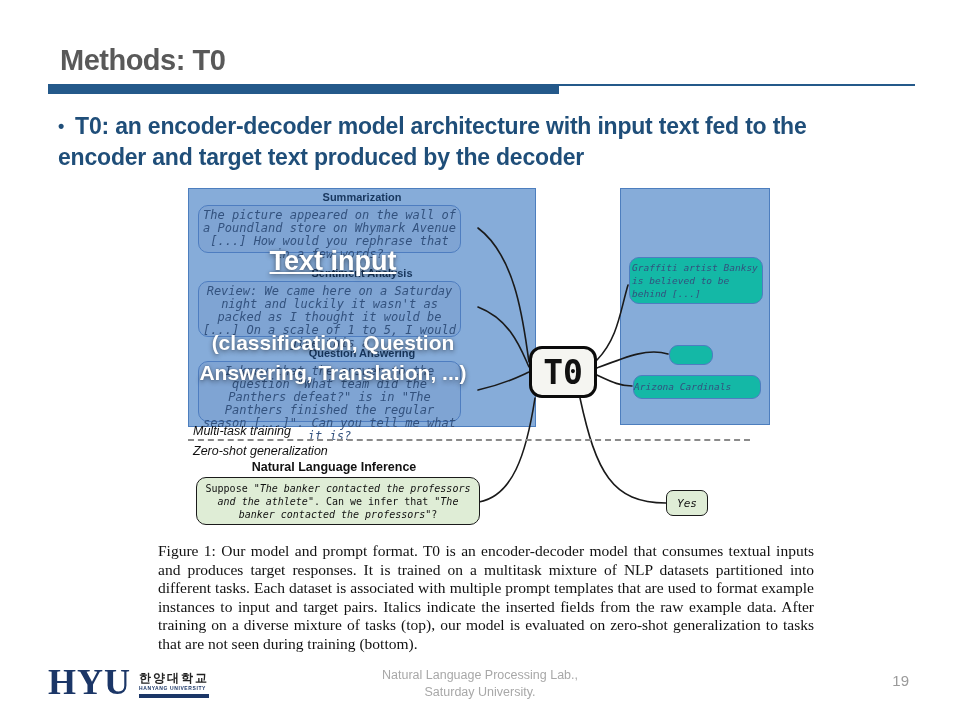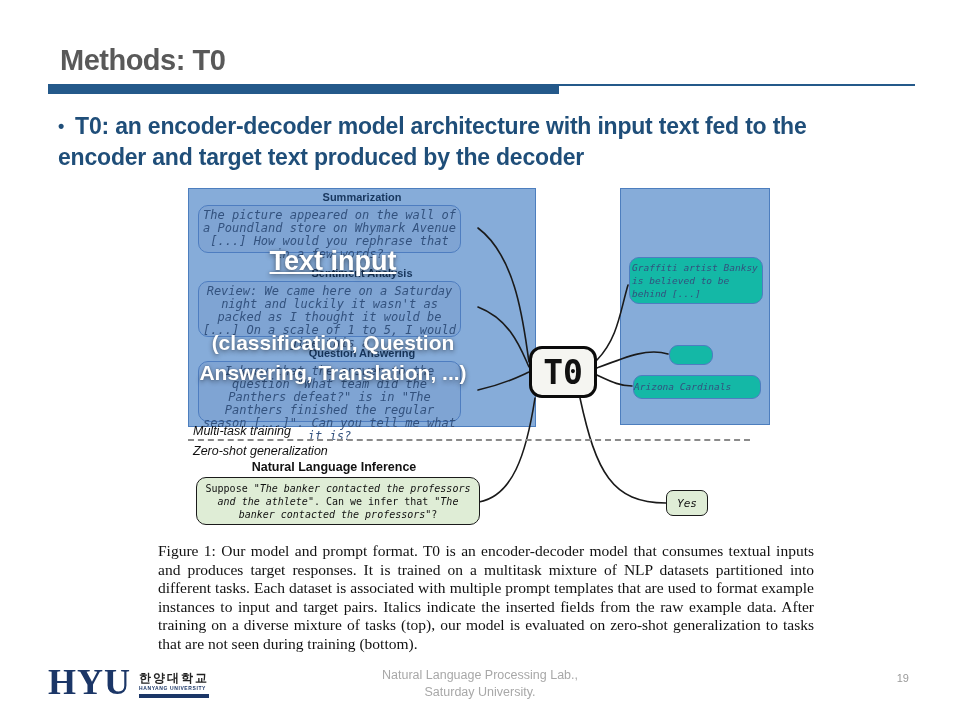--- a/index.html
+++ b/index.html
@@ -48,21 +48,21 @@
   
   .logo{position:absolute;left:48px;top:666px;display:flex;align-items:flex-start;}
   .logo-acronym{font-family:"Liberation Serif",serif;font-weight:700;font-size:36px;line-height:32px;
                 color:#1B3667;letter-spacing:1px;}
   .logo-right{margin-left:8px;padding-top:6px;display:inline-block;}
   .logo-kr{font-size:12px;font-weight:700;color:#222;letter-spacing:2px;line-height:13px;}
   .logo-en{font-size:5px;font-weight:700;color:#1B3667;letter-spacing:0.6px;line-height:7px;}
   .logo-bar{height:4px;background:#1B3667;margin-top:2px;}
   .footer-center{position:absolute;left:0;right:0;top:667px;text-align:center;
                  font-size:12.5px;line-height:17px;color:#A8A8A8;}
-  .pagenum{position:absolute;right:51px;top:672px;font-size:11px;color:#9a9a9a;}
+  .pagenum{position:absolute;right:51px;top:672px;font-size:15px;color:#9a9a9a;}
 </style>
 </head>
 <body>
 
 <div class="slide">
 
   <div class="title">Methods: T0</div>
   <div class="rule-thin"></div>
   <div class="rule-thick"></div>
 

